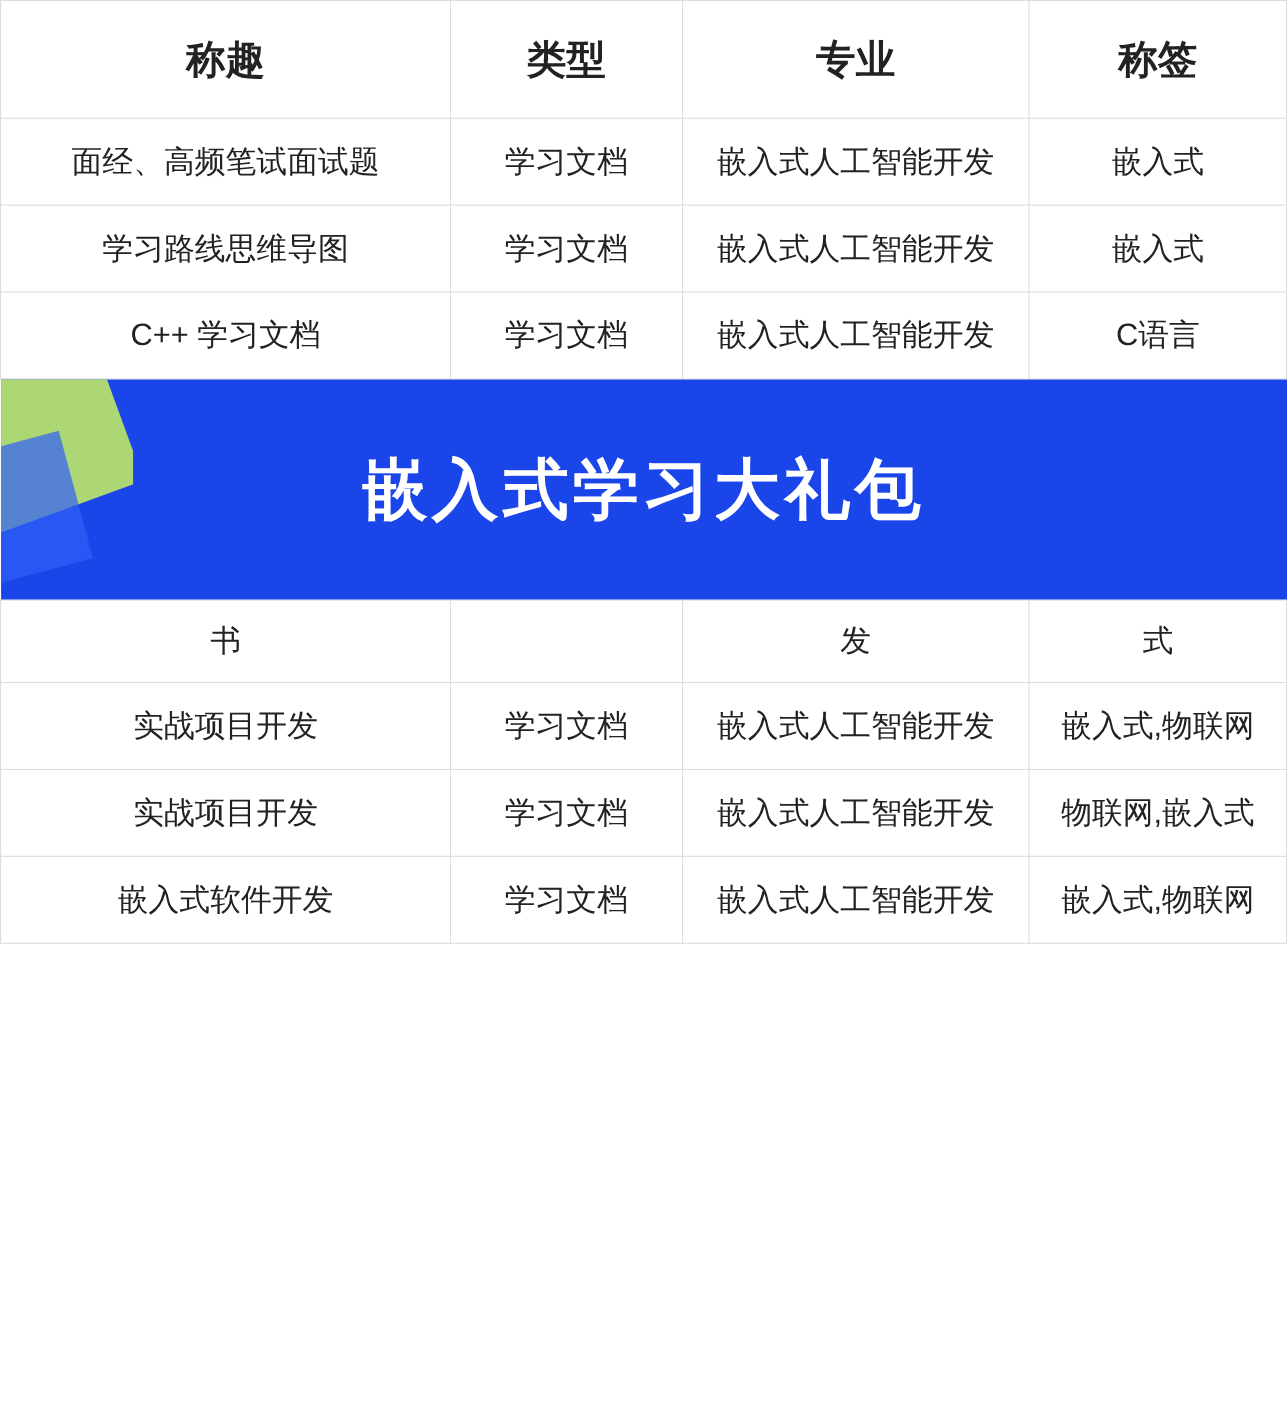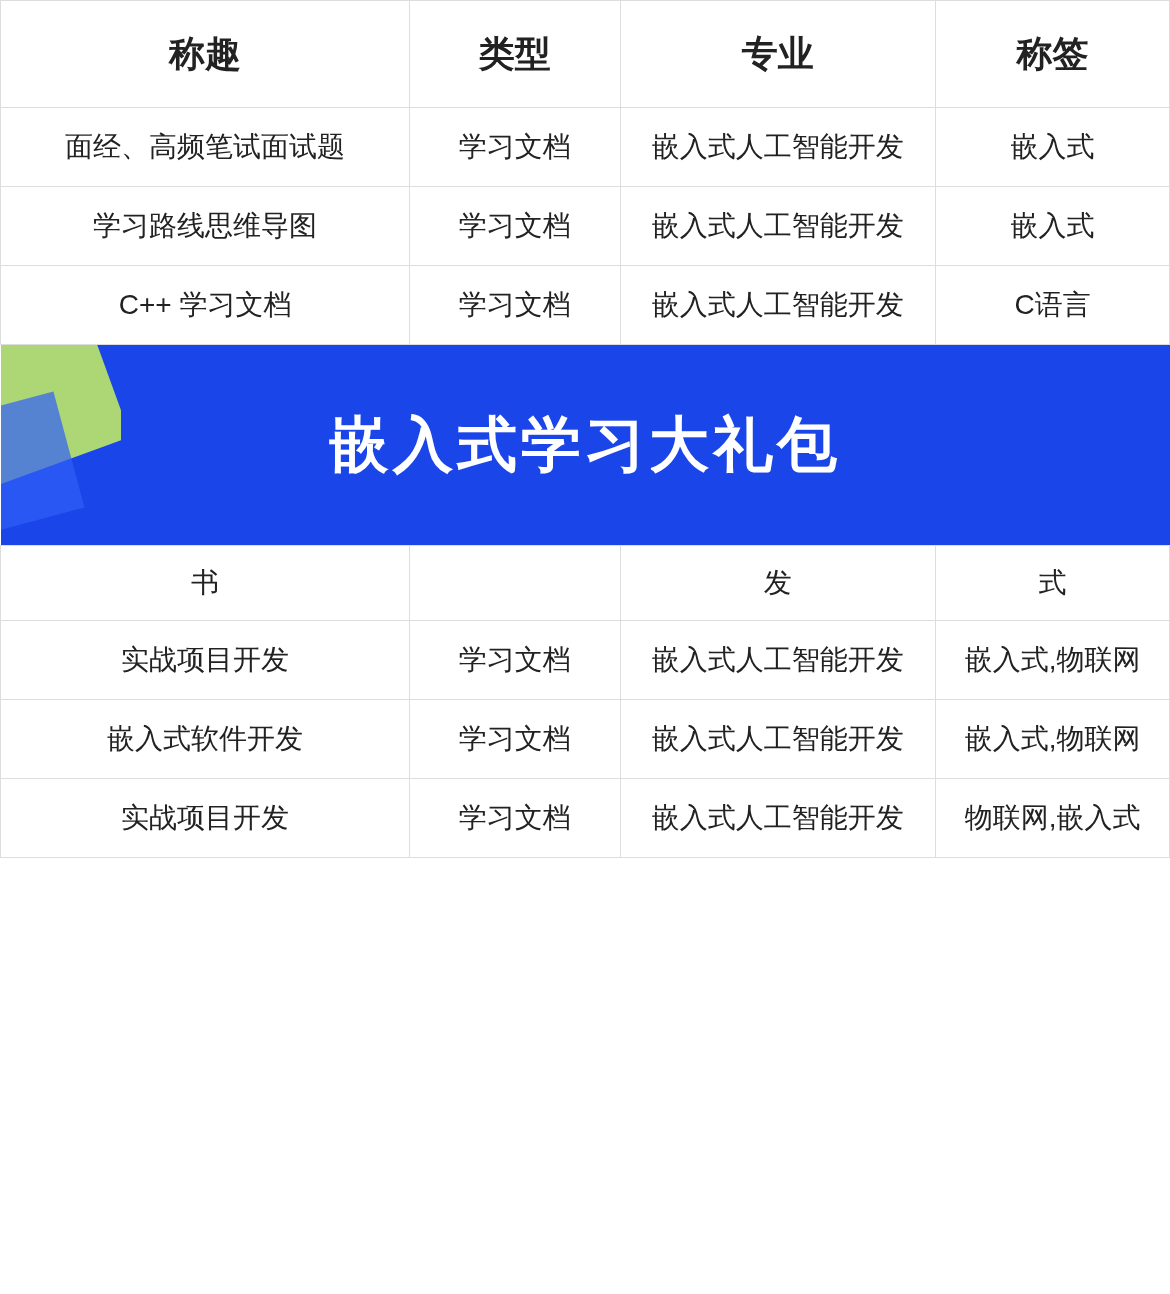--- a/index.html
+++ b/index.html
@@ -178,26 +178,26 @@
     <td>发</td>
     <td>式</td>
   </tr>
         <tr>
       <td>实战项目开发</td>
       <td>学习文档</td>
       <td>嵌入式人工智能开发</td>
       <td>嵌入式,物联网</td>
     </tr>
         <tr>
+      <td>实战项目开发</td>
+      <td>学习文档</td>
+      <td>嵌入式人工智能开发</td>
+      <td>物联网,嵌入式</td>
+    </tr>
+        <tr>
       <td>嵌入式软件开发</td>
       <td>学习文档</td>
       <td>嵌入式人工智能开发</td>
       <td>嵌入式,物联网</td>
-    </tr>
-        <tr>
-      <td>实战项目开发</td>
-      <td>学习文档</td>
-      <td>嵌入式人工智能开发</td>
-      <td>物联网,嵌入式</td>
     </tr>
       </tbody>
   </table>
 </div>
 
 </body></html>

